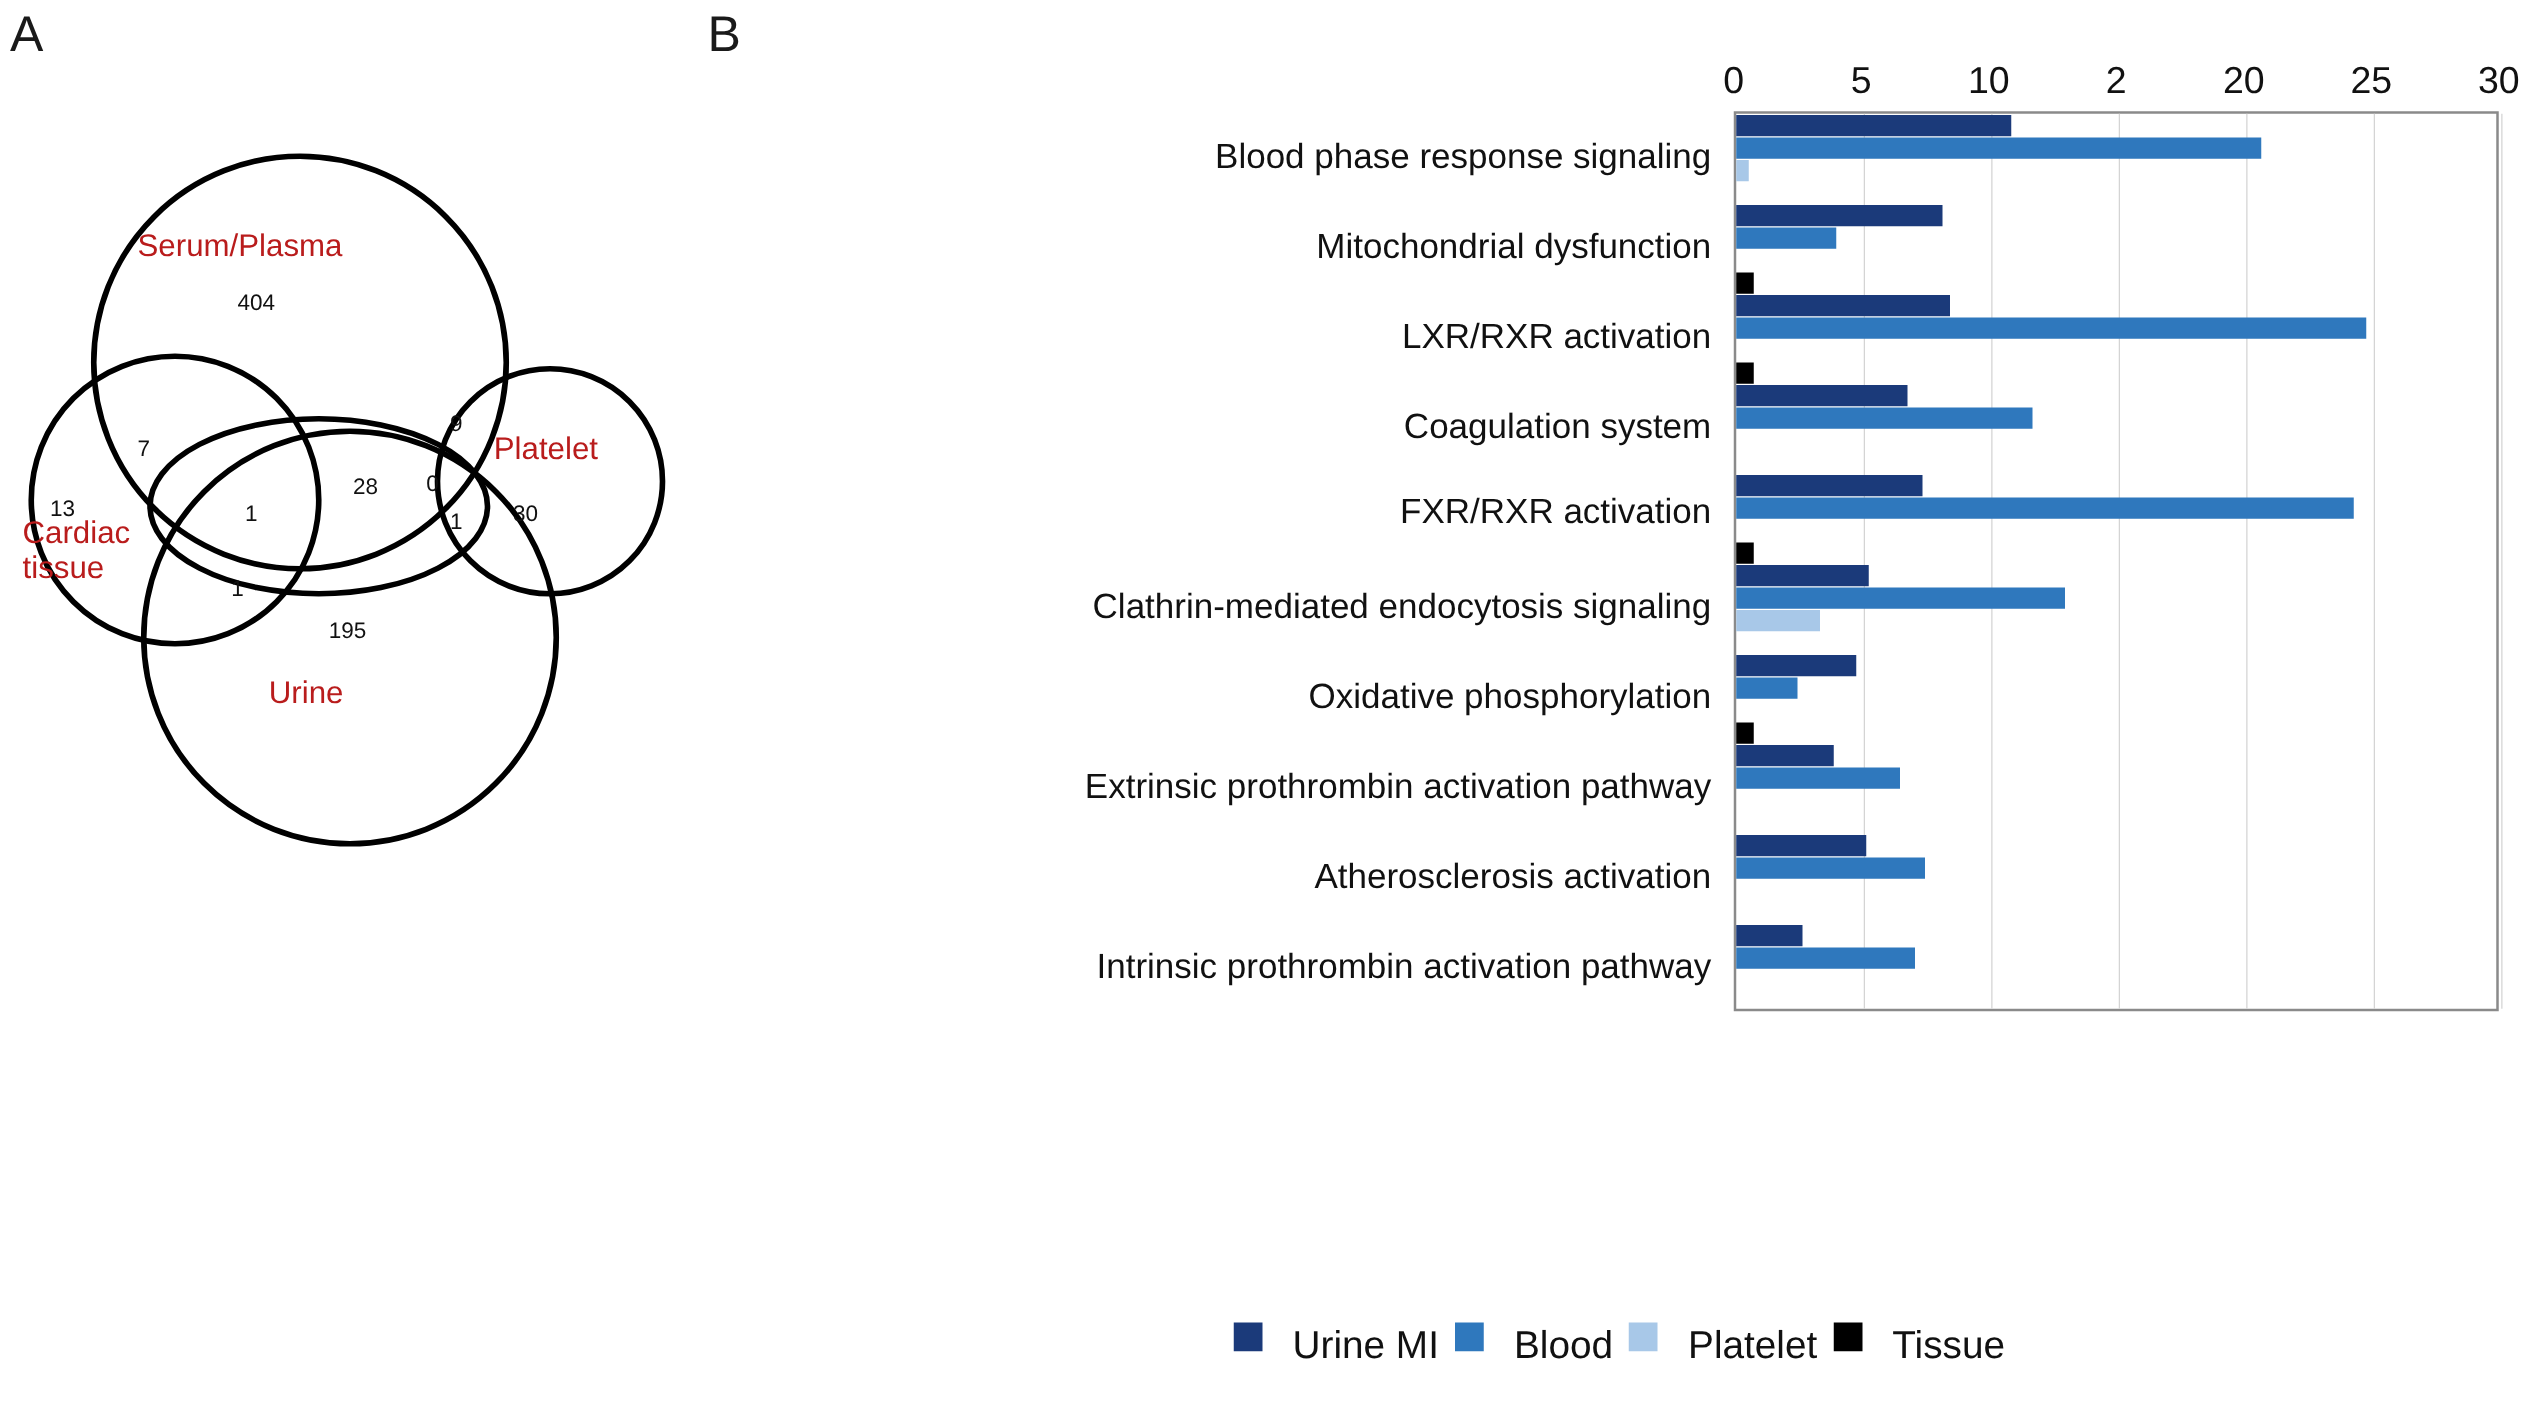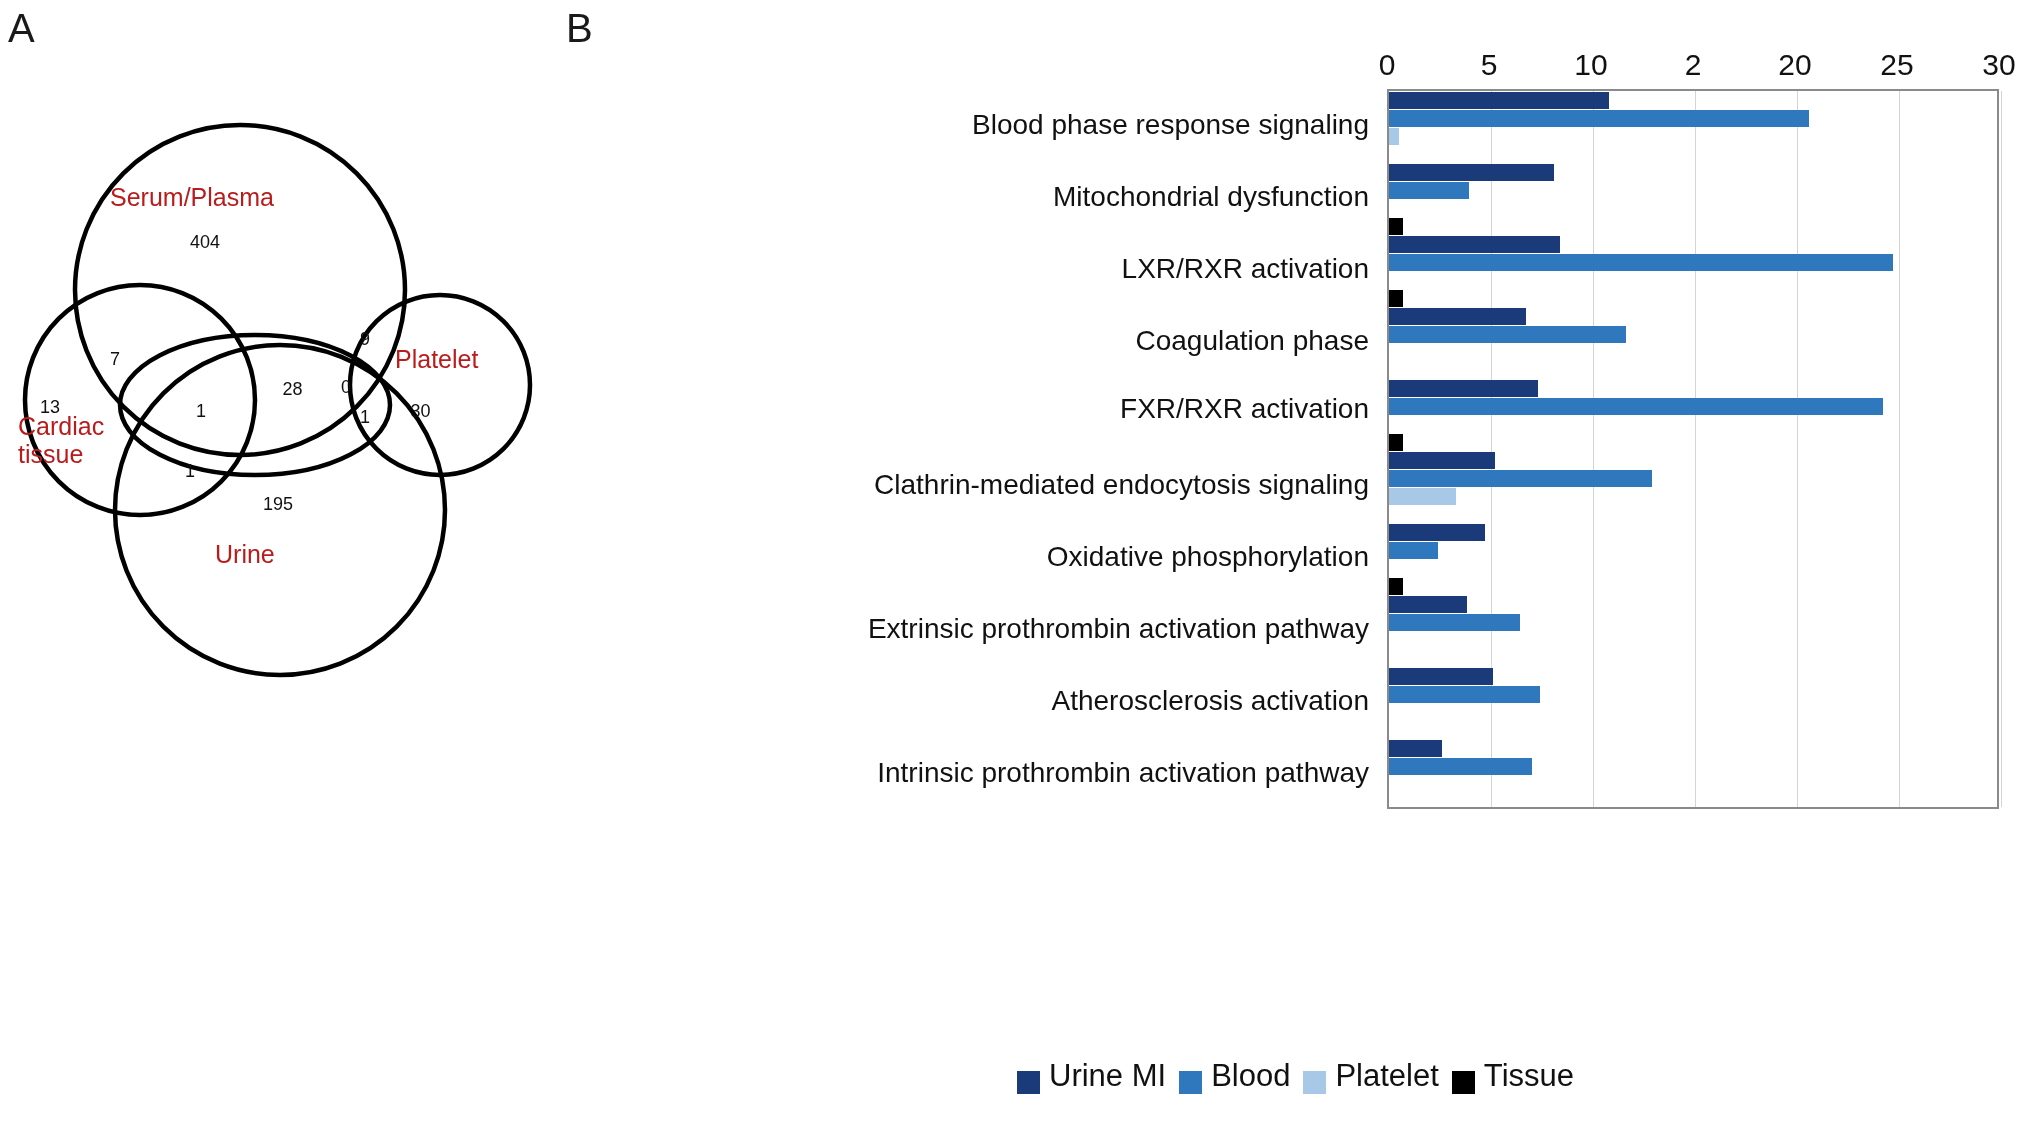--- a/index.html
+++ b/index.html
@@ -132,22 +132,22 @@
     left: 0;
     top: 1058px;
     width: 1471px;
     display: flex;
     justify-content: center;
     align-items: center;
     gap: 13px;
   }
   .legend-item {
     display: flex;
-    align-items: flex-end;
-    gap: 9px;
+    align-items: flex-start;
+    gap: 24px;
   }
   .legend-swatch {
     width: 23px;
     height: 23px;
     display: inline-block;
   }
   .legend-text {
     font-size: 31px;
     color: #111111;
     white-space: nowrap;
@@ -218,21 +218,21 @@
         <span class="tick-label" style="left: 1031px;">10</span>
         <span class="tick-label" style="left: 1133px;">2</span>
         <span class="tick-label" style="left: 1235px;">20</span>
         <span class="tick-label" style="left: 1337px;">25</span>
         <span class="tick-label" style="left: 1439px;">30</span>
       </div>
     <div id="cat-layer">
         <span class="cat-label" style="width: 809px; left: 0px; top: 125px;">Blood phase response signaling</span>
         <span class="cat-label" style="width: 809px; left: 0px; top: 197px;">Mitochondrial dysfunction</span>
         <span class="cat-label" style="width: 809px; left: 0px; top: 269px;">LXR/RXR activation</span>
-        <span class="cat-label" style="width: 809px; left: 0px; top: 341px;">Coagulation phase</span>
+        <span class="cat-label" style="width: 809px; left: 0px; top: 341px;">Coagulation system</span>
         <span class="cat-label" style="width: 809px; left: 0px; top: 409px;">FXR/RXR activation</span>
         <span class="cat-label" style="width: 809px; left: 0px; top: 485px;">Clathrin-mediated endocytosis signaling</span>
         <span class="cat-label" style="width: 809px; left: 0px; top: 557px;">Oxidative phosphorylation</span>
         <span class="cat-label" style="width: 809px; left: 0px; top: 629px;">Extrinsic prothrombin activation pathway</span>
         <span class="cat-label" style="width: 809px; left: 0px; top: 701px;">Atherosclerosis activation</span>
         <span class="cat-label" style="width: 809px; left: 0px; top: 773px;">Intrinsic prothrombin activation pathway</span>
       </div>
 
     <div id="plot-frame">
       <div id="grid-layer">

